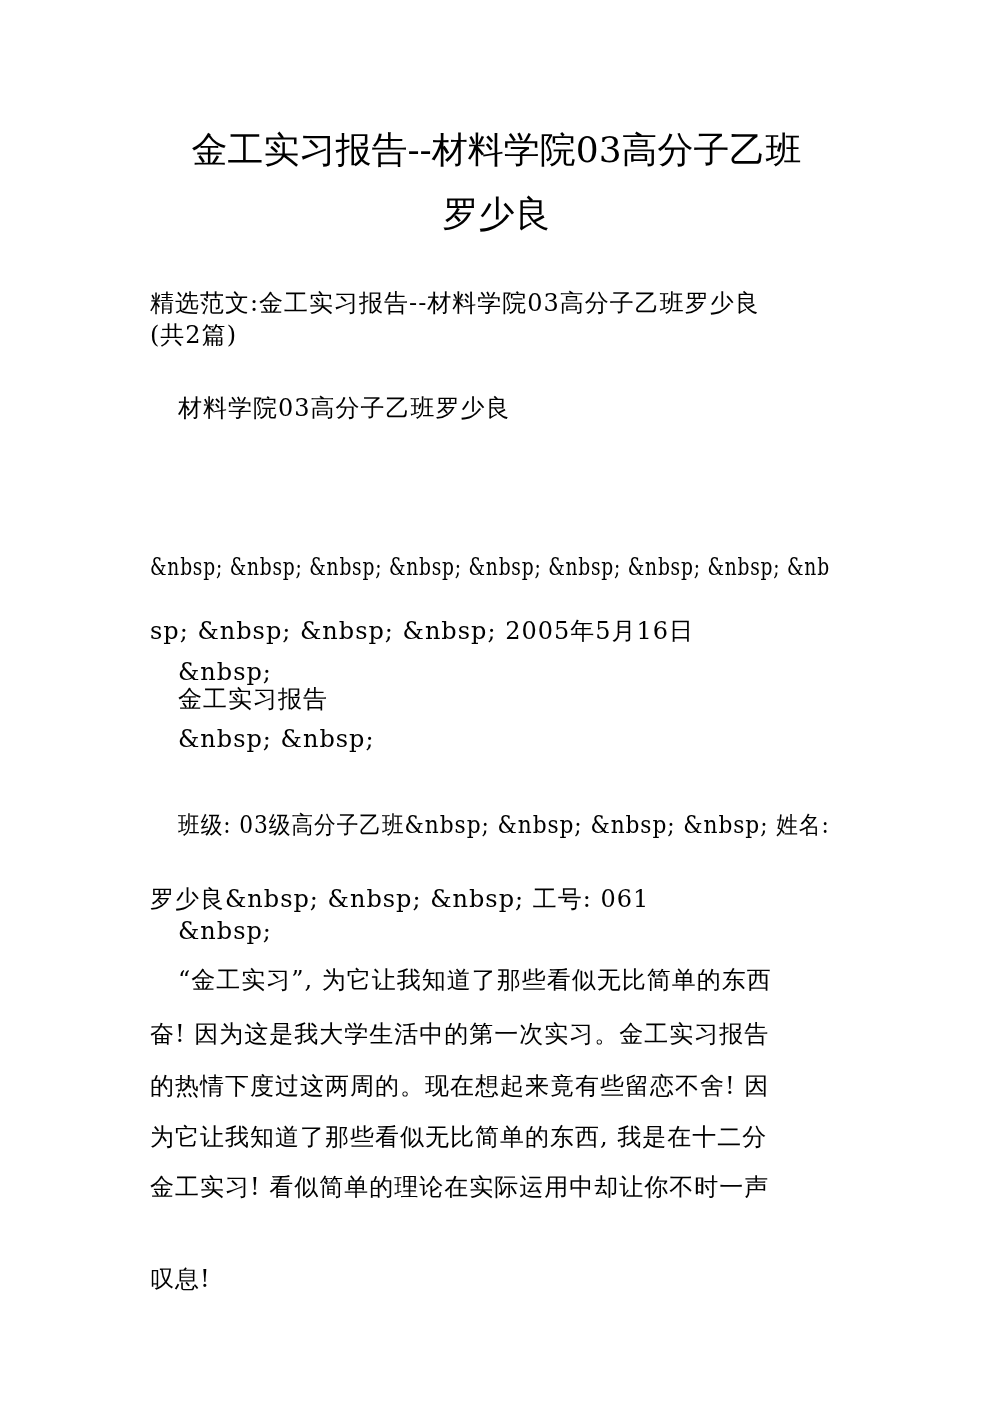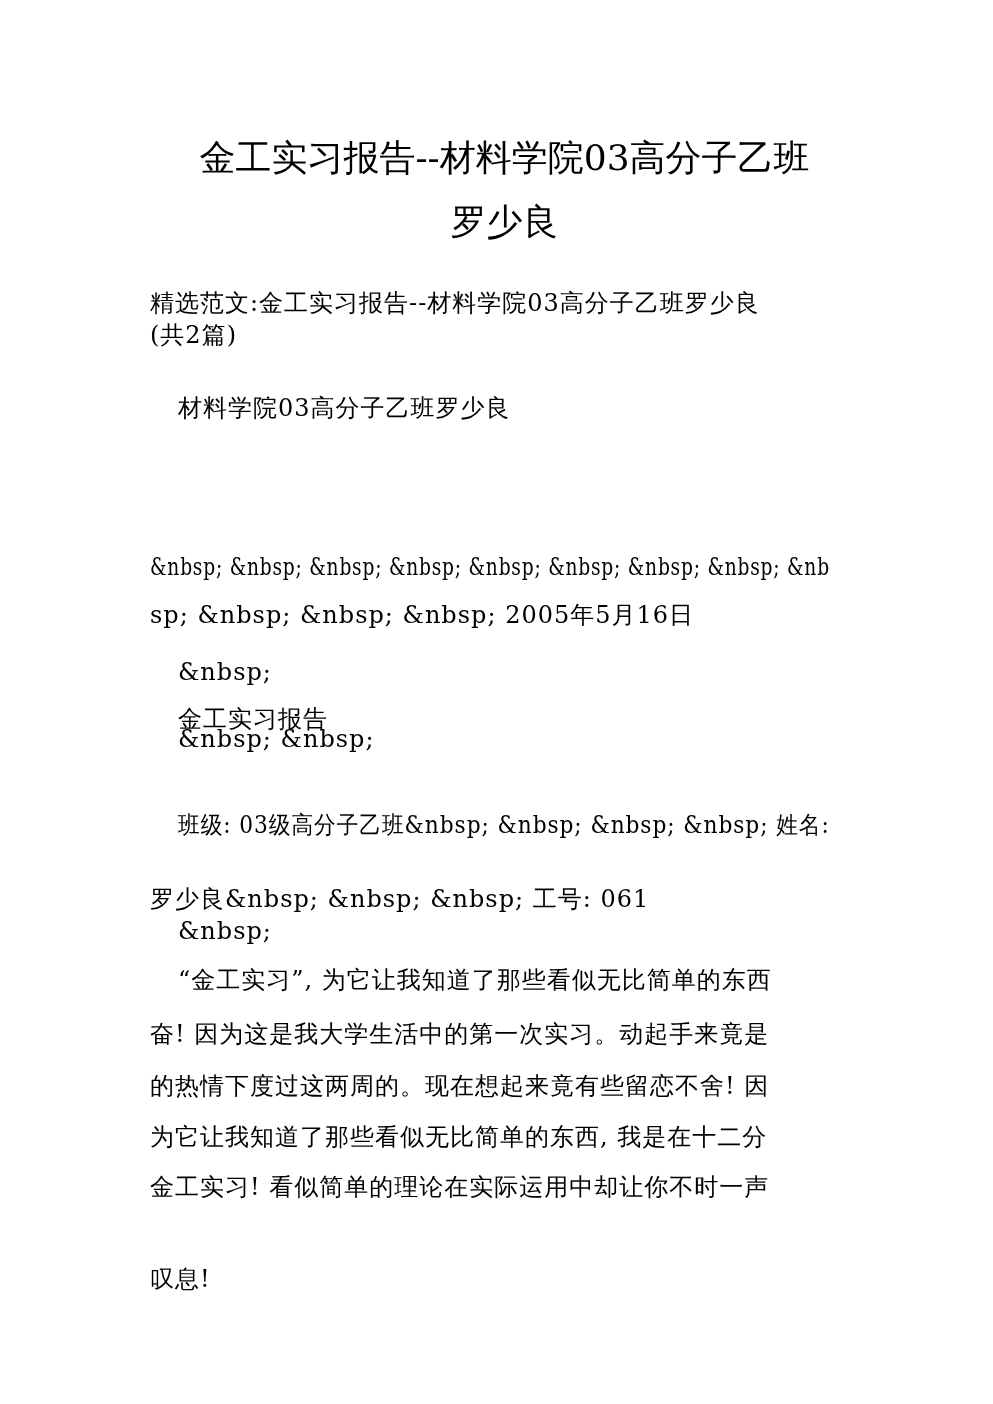--- a/index.html
+++ b/index.html
@@ -1,42 +1,42 @@
 <!DOCTYPE html>
 <html><head>
 <meta charset="utf-8">
 <style>
   html, body { margin: 0; padding: 0; background: #ffffff; }
   body { width: 993px; height: 1404px; position: relative; overflow: hidden;
          font-family: "DejaVu Serif", "Liberation Serif", serif; color: #000; }
   .title { position: absolute; left: 150px; width: 693px; text-align: center;
-           font-size: 36px; line-height: 52px; font-weight: normal; margin: 8px; }
+           font-size: 36px; line-height: 52px; font-weight: normal; margin: 0; }
   .t1 { top: 124px; white-space: nowrap; }
   .t2 { top: 188px; }
   .line { position: absolute; left: 150px; font-size: 24px; line-height: 30px;
           white-space: nowrap; letter-spacing: 1px; transform-origin: left top; }
   .ind { left: 178px; }
 </style>
 </head>
 <body>
 
 <h1 class="title t1">金工实习报告--材料学院03高分子乙班</h1>
 <h1 class="title t2">罗少良</h1>
 
 <div>
   <div class="line" style="top:288px">精选范文:金工实习报告--材料学院03高分子乙班罗少良</div>
   <div class="line" style="top:320px">(共2篇)</div>
   <div class="line ind" style="top:393px">材料学院03高分子乙班罗少良</div>
   <div class="line" style="top: 552px; transform: scaleX(0.776256);">&amp;nbsp; &amp;nbsp; &amp;nbsp; &amp;nbsp; &amp;nbsp; &amp;nbsp; &amp;nbsp; &amp;nbsp; &amp;nb</div>
-  <div class="line" style="top:600px">sp; &amp;nbsp; &amp;nbsp; &amp;nbsp; 2005年5月16日</div>
+  <div class="line" style="top:616px">sp; &amp;nbsp; &amp;nbsp; &amp;nbsp; 2005年5月16日</div>
   <div class="line ind" style="top:657px">&amp;nbsp;</div>
-  <div class="line ind" style="top:704px">金工实习报告</div>
+  <div class="line ind" style="top:684px">金工实习报告</div>
   <div class="line ind" style="top:724px">&amp;nbsp; &amp;nbsp;</div>
   <div class="line ind" style="top: 810px; transform: scaleX(0.905556);">班级: 03级高分子乙班&amp;nbsp; &amp;nbsp; &amp;nbsp; &amp;nbsp; 姓名:</div>
   <div class="line" style="top:884px">罗少良&amp;nbsp; &amp;nbsp; &amp;nbsp; 工号: 061</div>
   <div class="line ind" style="top:916px">&amp;nbsp;</div>
   <div class="line ind" style="top:965px">“金工实习”, 为它让我知道了那些看似无比简单的东西</div>
-  <div class="line" style="top:1019px">奋! 因为这是我大学生活中的第一次实习。动起手来竟是</div>
+  <div class="line" style="top:1019px">奋! 因为这是我大学生活中的第一次实习。金工实习报告</div>
   <div class="line" style="top:1071px">的热情下度过这两周的。现在想起来竟有些留恋不舍! 因</div>
   <div class="line" style="top:1122px">为它让我知道了那些看似无比简单的东西, 我是在十二分</div>
   <div class="line" style="top:1172px">金工实习! 看似简单的理论在实际运用中却让你不时一声</div>
   <div class="line" style="top:1264px">叹息!</div>
 </div>
 
 </body></html>

